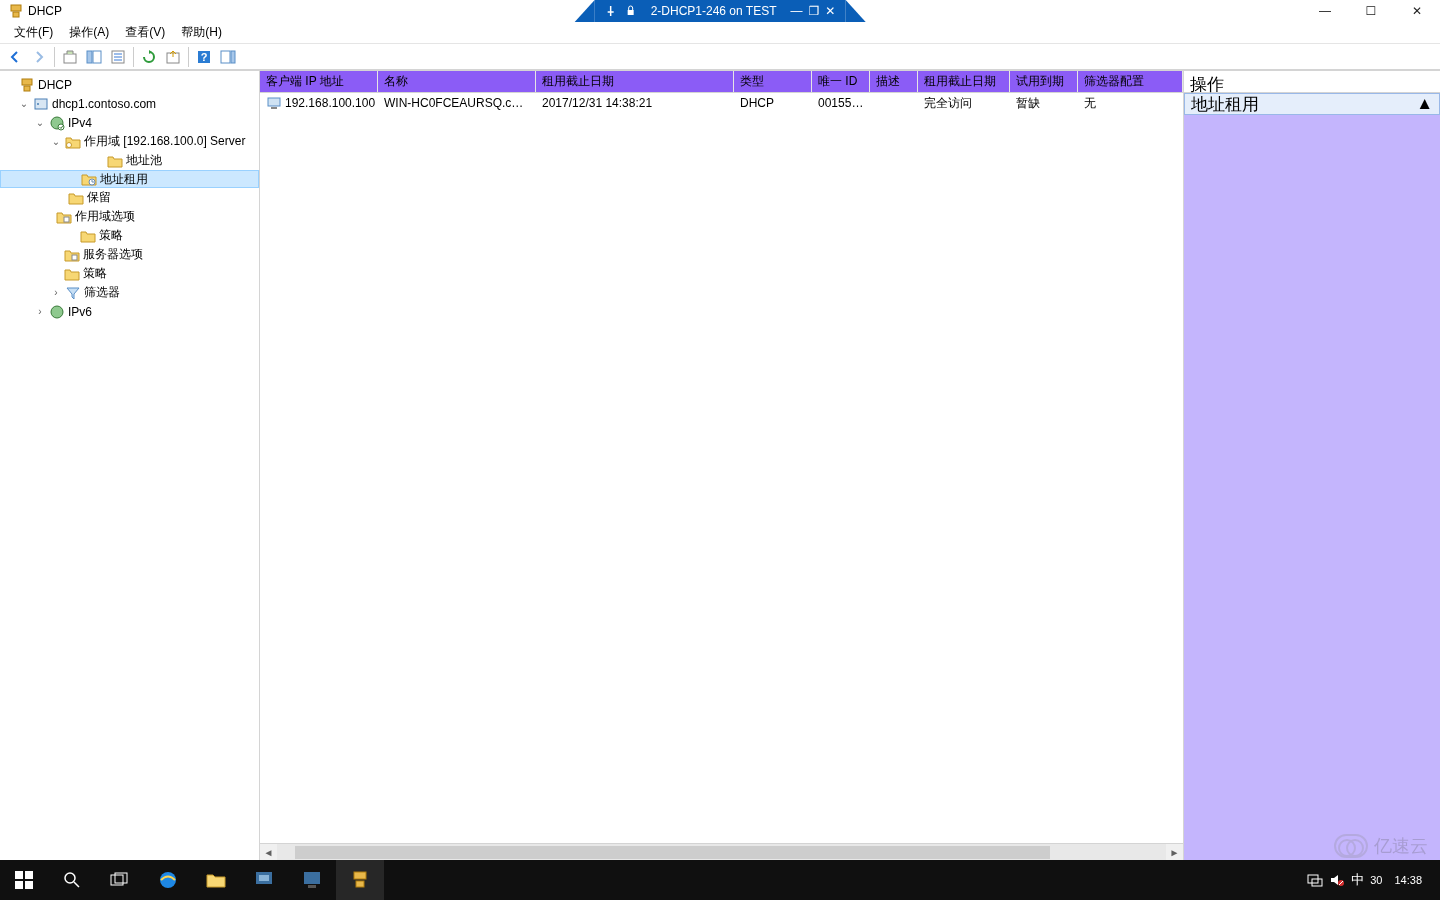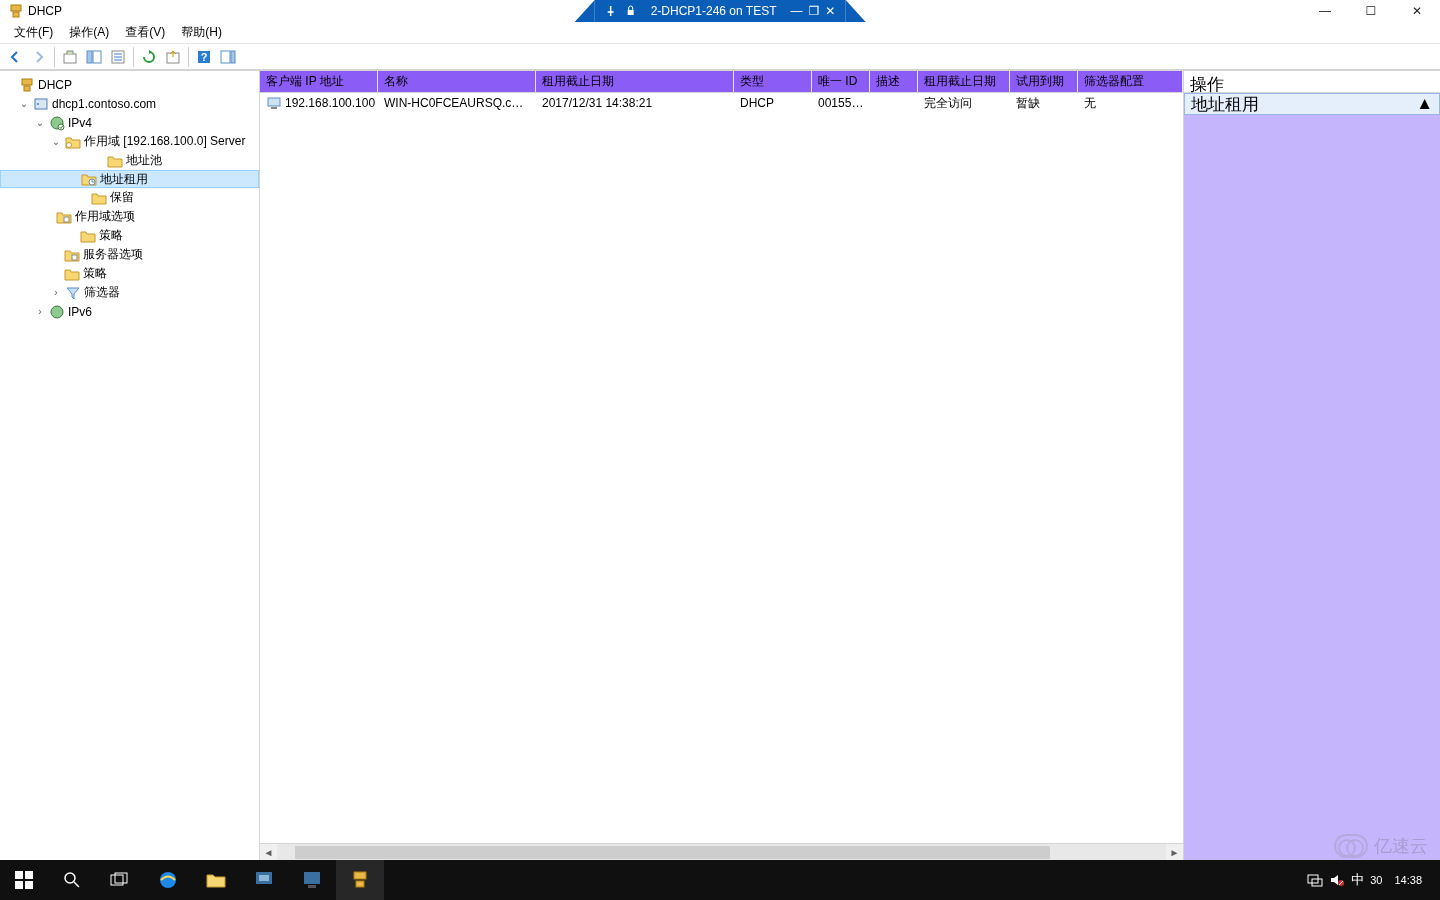--- a/index.html
+++ b/index.html
@@ -223,21 +223,21 @@
     <div class="node sel" style="padding-left:80px">
       <span class="ticon">
           <svg class="folder-icon">
             <path d="M1 3 L6 3 L7 5 L15 5 L15 13 L1 13 Z" fill="#f7d774" stroke="#c79a2a"></path>
             <circle cx="11" cy="10" r="3" fill="#fff" stroke="#6a8cb5"></circle>
             <path d="M11 8 V10 H13" stroke="#6a8cb5" fill="none"></path>
           </svg>
         </span>
       <span>地址租用</span>
     </div>
-    <div class="node" style="padding-left:91px">
+    <div class="node" style="padding-left:68px">
       <span class="ticon">
           <svg class="folder-icon">
             <path d="M1 3 L6 3 L7 5 L15 5 L15 13 L1 13 Z" fill="#f7d774" stroke="#c79a2a"></path>
           </svg>
         </span>
       <span>保留</span>
     </div>
     <div class="node" style="padding-left:56px">
       <span class="ticon">
           <svg class="folder-icon">

